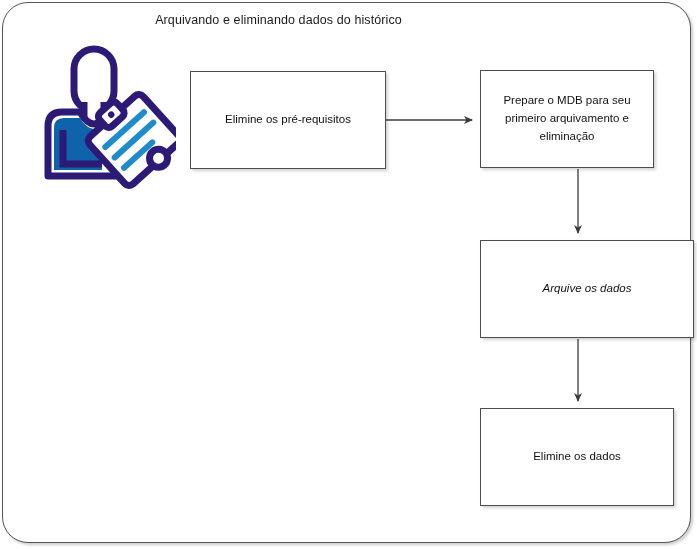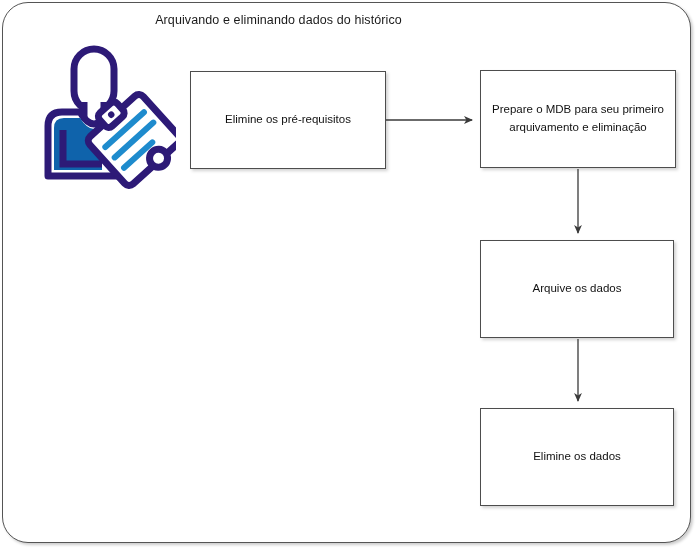--- a/index.html
+++ b/index.html
@@ -68,22 +68,22 @@
     display: flex;
     align-items: center;
     justify-content: center;
     text-align: center;
     font-size: 11.5px;
     color: #111111;
     line-height: 1.55;
     padding: 0 8px;
   }
   #node-prereq   { left: 190px; top:  71px; width: 196px; height:  98px; }
-  #node-prepare  { left: 480px; top:  70px; width: 196px; height:  98px; }
-  #node-archive  { left: 480px; top: 240px; width: 194px; height:  98px; }
+  #node-prepare  { left: 480px; top:  70px; width: 174px; height:  98px; }
+  #node-archive  { left: 480px; top: 240px; width: 214px; height:  98px; font-style: italic; }
   #node-delete   { left: 480px; top: 408px; width: 194px; height:  98px; }
 
   
   .connectors {
     position: absolute;
     left: 0; top: 0;
     width: 697px; height: 549px;
     pointer-events: none;
   }
 </style>

